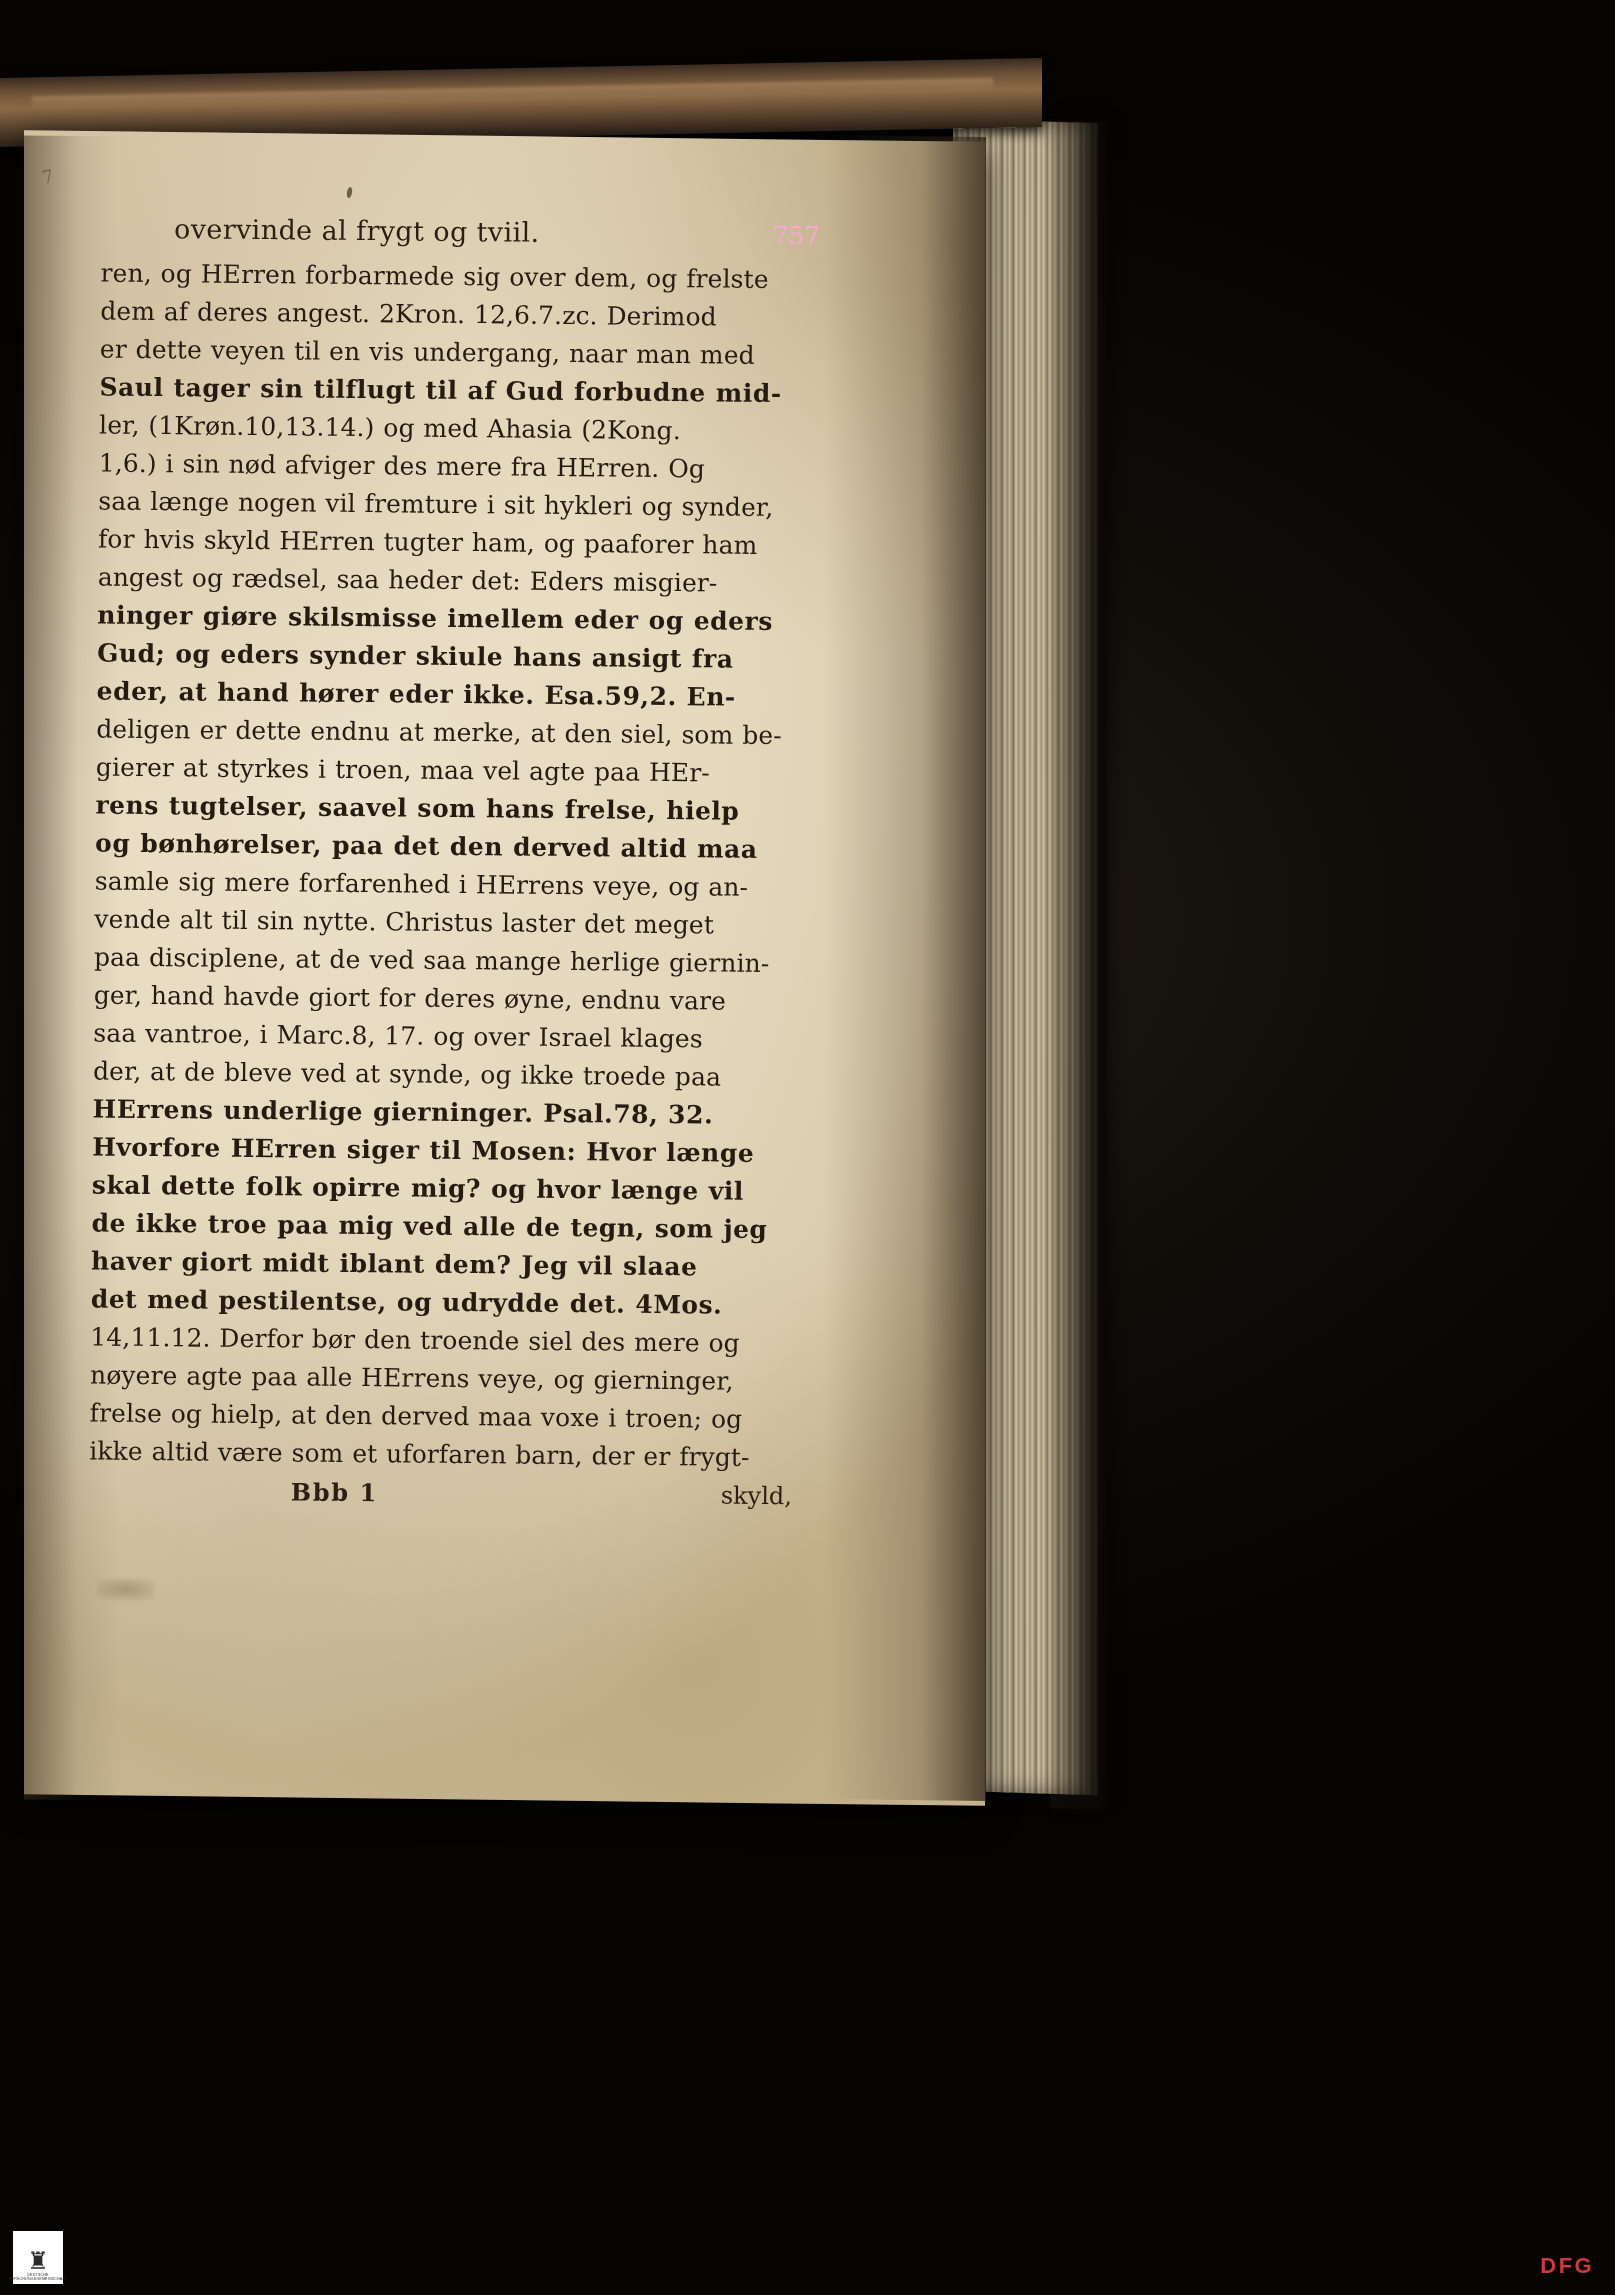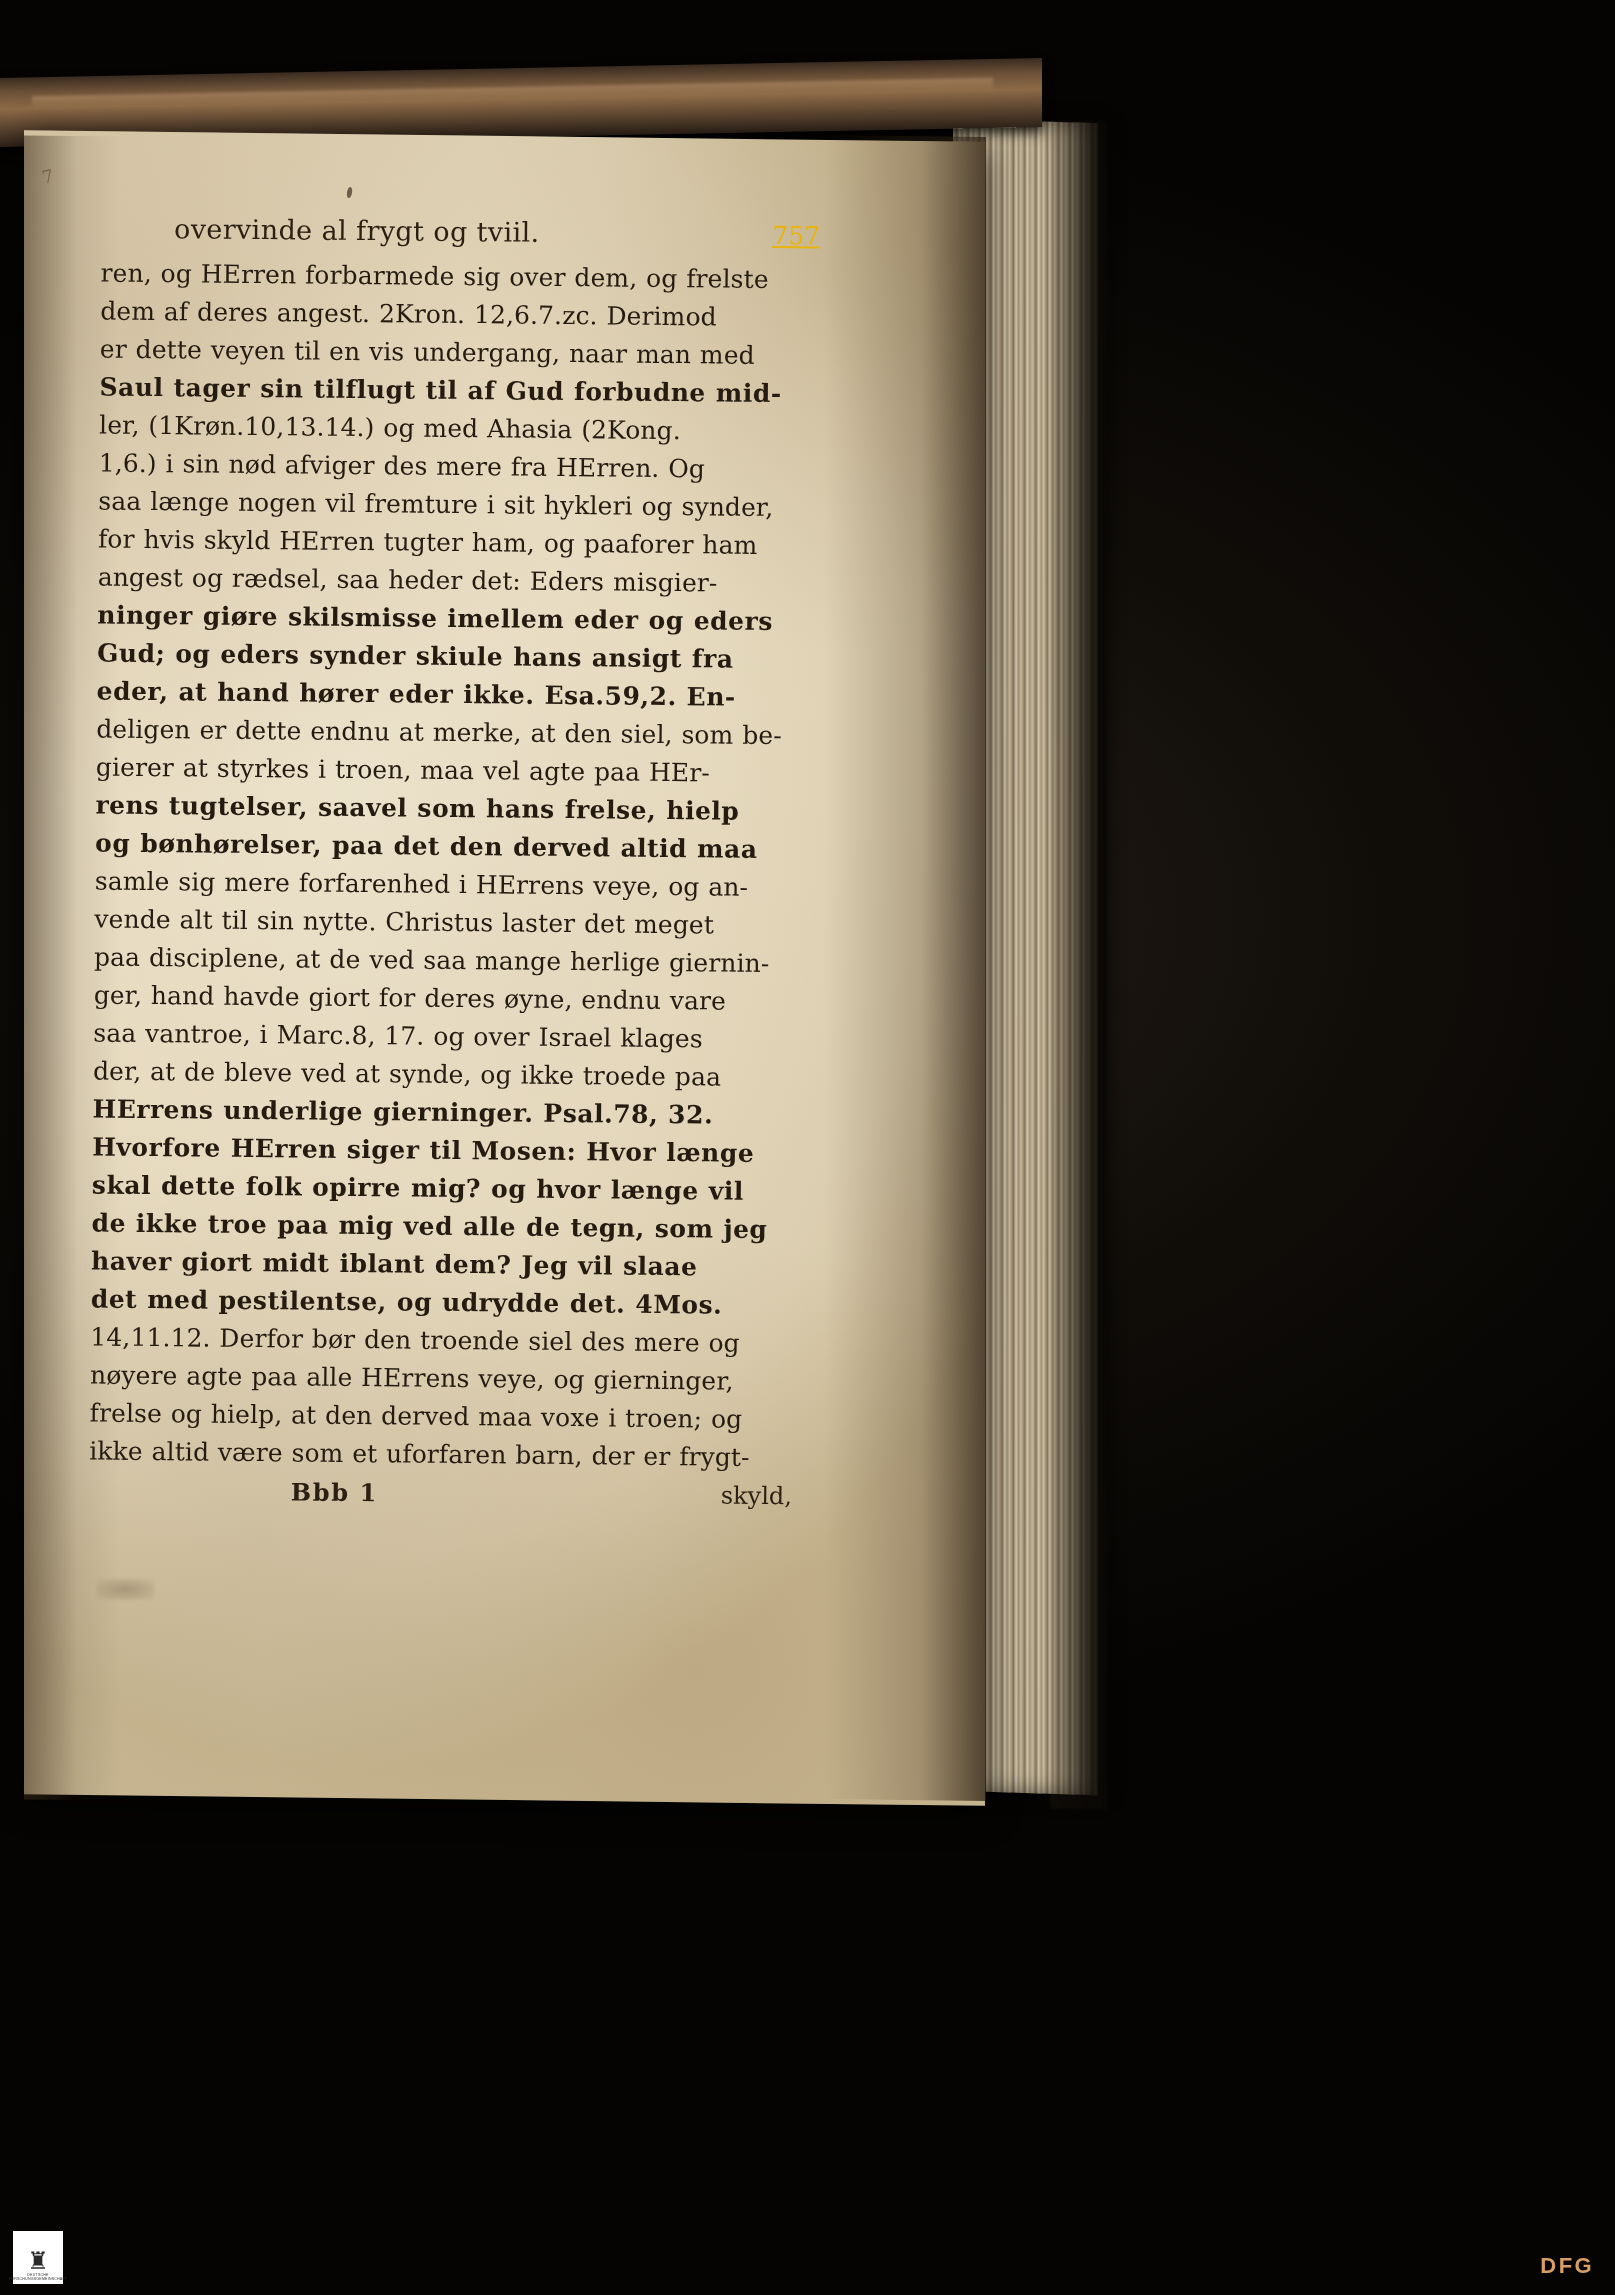--- a/index.html
+++ b/index.html
@@ -148,23 +148,22 @@
   .running-title {
     font-family: "DejaVu Serif", serif;
     font-size: 27px;
     letter-spacing: 0.4px;
     color: #2b1f13;
     white-space: nowrap;
   }
   .folio {
     font-family: "DejaVu Serif", serif;
     font-size: 25px;
-    color: #eab308;
+    color: #f9a8d4;
     padding-right: 8px;
-    text-decoration: underline;
   }
 
   .body-text {
     font-family: "DejaVu Serif", serif;
     font-size: 25px;
     line-height: 38px;
     text-align: justify;
     color: #251b11;
     letter-spacing: 0.1px;
     word-spacing: 0.8px;
@@ -226,21 +225,21 @@
 
   
   .wm-dfg {
     position: absolute;
     right: 21px;
     bottom: 16px;
     font-family: "Liberation Sans", sans-serif;
     font-size: 22px;
     font-weight: 700;
     letter-spacing: 2.4px;
-    color: #fdba74;
+    color: #ef4444;
     opacity: 0.85;
   }
   .wm-left {
     position: absolute;
     left: 13px;
     bottom: 11.3px;
     width: 50px;
     height: 53px;
     background: #ffffff;
     display: flex;

